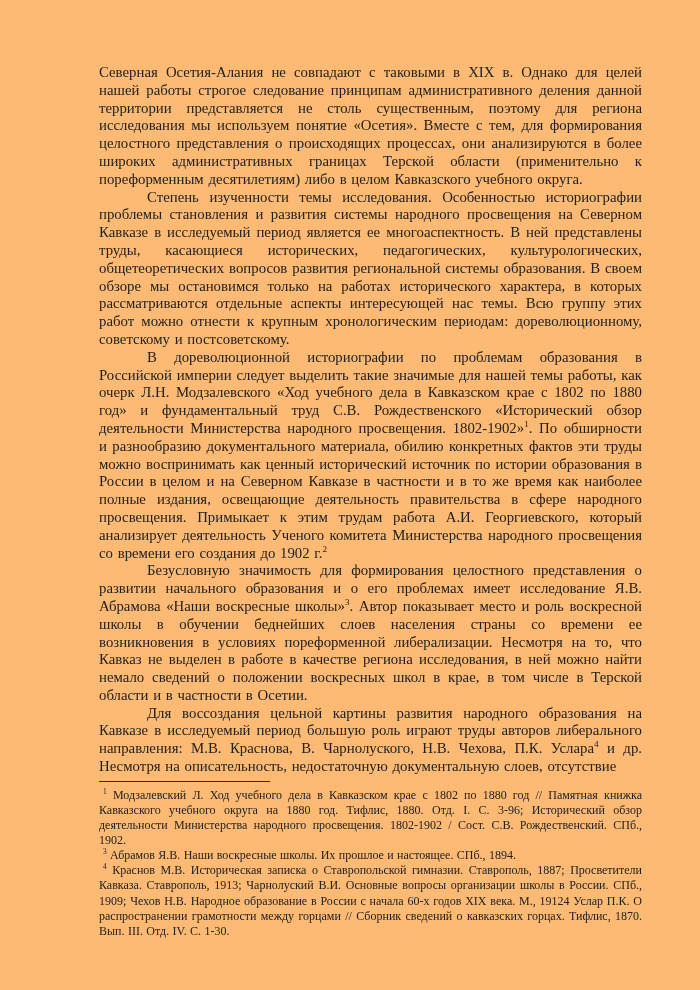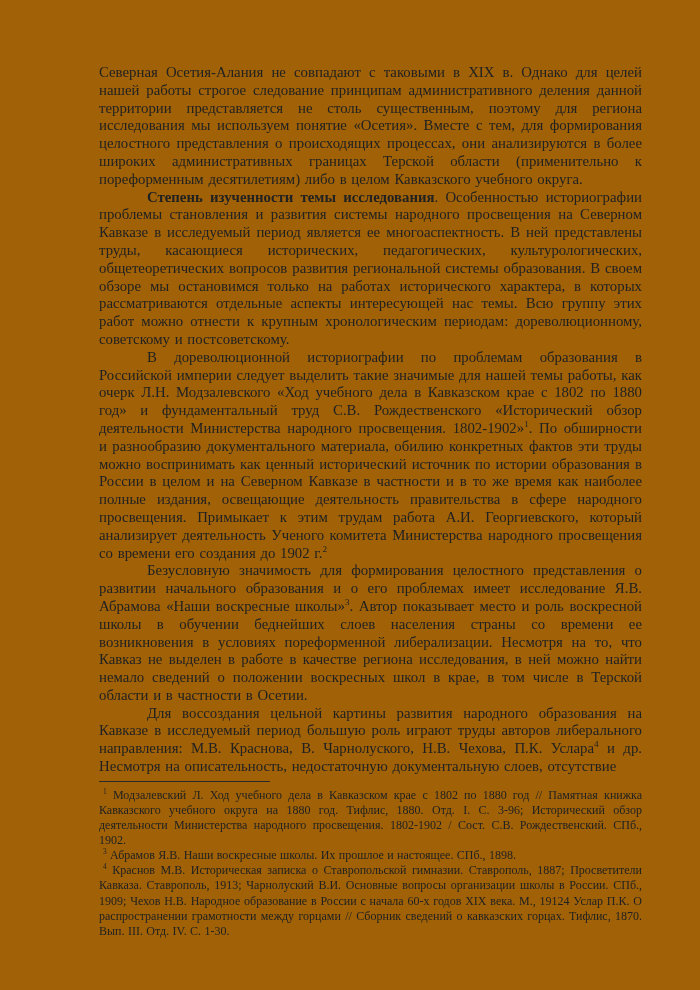--- a/index.html
+++ b/index.html
@@ -4,40 +4,40 @@
 <style>
   html, body {
     margin: 0;
     padding: 0;
     background: #ffffff;
   }
   .page {
     position: relative;
     width: 700px;
     height: 990px;
-    background: #a16207;
+    background: #fdba74;
     box-sizing: border-box;
     padding: 64px 58px 0 99px;
     color: #212121;
     font-family: "Liberation Serif", "DejaVu Serif", serif;
     overflow: hidden;
   }
   .body-text p {
     margin: 0;
     font-size: 14.8px;
     line-height: 17.8px;
     text-align: justify;
     text-indent: 48px;
     word-spacing: 1px;
   }
   .body-text p.no-indent {
     text-indent: 0;
   }
   .body-text .bold {
-    font-weight: bold;
+    font-weight: normal;
   }
   sup.fn-ref, sup.fn-marker {
     font-size: 0.62em;
     line-height: 0;
     vertical-align: super;
   }
   .separator {
     border: none;
     border-top: 1.6px solid #2a2a2a;
     width: 171px;
@@ -59,16 +59,16 @@
   <div class="body-text">
       <p class="no-indent"><span>Северная Осетия-Алания не совпадают с таковыми в XIX в. Однако для целей нашей работы строгое следование принципам административного деления данной территории представляется не столь существенным, поэтому для региона исследования мы используем понятие «Осетия». Вместе с тем, для формирования целостного представления о происходящих процессах, они анализируются в более широких административных границах Терской области (применительно к пореформенным десятилетиям) либо в целом Кавказского учебного округа.</span></p>
       <p><span class="bold">Степень изученности темы исследования</span><span>. Особенностью историографии проблемы становления и развития системы народного просвещения на Северном Кавказе в исследуемый период является ее многоаспектность. В ней представлены труды, касающиеся исторических, педагогических, культурологических, общетеоретических вопросов развития региональной системы образования. В своем обзоре мы остановимся только на работах исторического характера, в которых рассматриваются отдельные аспекты интересующей нас темы. Всю группу этих работ можно отнести к крупным хронологическим периодам: дореволюционному, советскому и постсоветскому.</span></p>
       <p><span>В дореволюционной историографии по проблемам образования в Российской империи следует выделить такие значимые для нашей темы работы, как очерк Л.Н. Модзалевского «Ход учебного дела в Кавказском крае с 1802 по 1880 год» и фундаментальный труд С.В. Рождественского «Исторический обзор деятельности Министерства народного просвещения. 1802-1902»</span><sup class="fn-ref">1</sup><span>. По обширности и разнообразию документального материала, обилию конкретных фактов эти труды можно воспринимать как ценный исторический источник по истории образования в России в целом и на Северном Кавказе в частности и в то же время как наиболее полные издания, освещающие деятельность правительства в сфере народного просвещения. Примыкает к этим трудам работа А.И. Георгиевского, который анализирует деятельность Ученого комитета Министерства народного просвещения со времени его создания до 1902 г.</span><sup class="fn-ref">2</sup></p>
       <p><span>Безусловную значимость для формирования целостного представления о развитии начального образования и о его проблемах имеет исследование Я.В. Абрамова «Наши воскресные школы»</span><sup class="fn-ref">3</sup><span>. Автор показывает место и роль воскресной школы в обучении беднейших слоев населения страны со времени ее возникновения в условиях пореформенной либерализации. Несмотря на то, что Кавказ не выделен в работе в качестве региона исследования, в ней можно найти немало сведений о положении воскресных школ в крае, в том числе в Терской области и в частности в Осетии.</span></p>
       <p><span>Для воссоздания цельной картины развития народного образования на Кавказе в исследуемый период большую роль играют труды авторов либерального направления: М.В. Краснова, В. Чарнолуского, Н.В. Чехова, П.К. Услара</span><sup class="fn-ref">4</sup><span> и др. Несмотря на описательность, недостаточную документальную слоев, отсутствие</span></p>
     </div>
   <hr class="separator">
   <div class="footnotes">
       <p><sup class="fn-marker">1</sup><span> Модзалевский Л. Ход учебного дела в Кавказском крае с 1802 по 1880 год // Памятная книжка Кавказского учебного округа на 1880 год. Тифлис, 1880. Отд. I. С. 3-96; Исторический обзор деятельности Министерства народного просвещения. 1802-1902 / Сост. С.В. Рождественский. СПб., 1902.</span></p>
-      <p><sup class="fn-marker">3</sup><span> Абрамов Я.В. Наши воскресные школы. Их прошлое и настоящее. СПб., 1898.</span></p>
+      <p><sup class="fn-marker">3</sup><span> Абрамов Я.В. Наши воскресные школы. Их прошлое и настоящее. СПб., 1894.</span></p>
       <p><sup class="fn-marker">4</sup><span> Краснов М.В. Историческая записка о Ставропольской гимназии. Ставрополь, 1887; Просветители Кавказа. Ставрополь, 1913; Чарнолуский В.И. Основные вопросы организации школы в России. СПб., 1909; Чехов Н.В. Народное образование в России с начала 60-х годов XIX века. М., 19124 Услар П.К. О распространении грамотности между горцами // Сборник сведений о кавказских горцах. Тифлис, 1870. Вып. III.  Отд. IV. С. 1-30.</span></p>
     </div>
 </div>
 
 </body></html>

